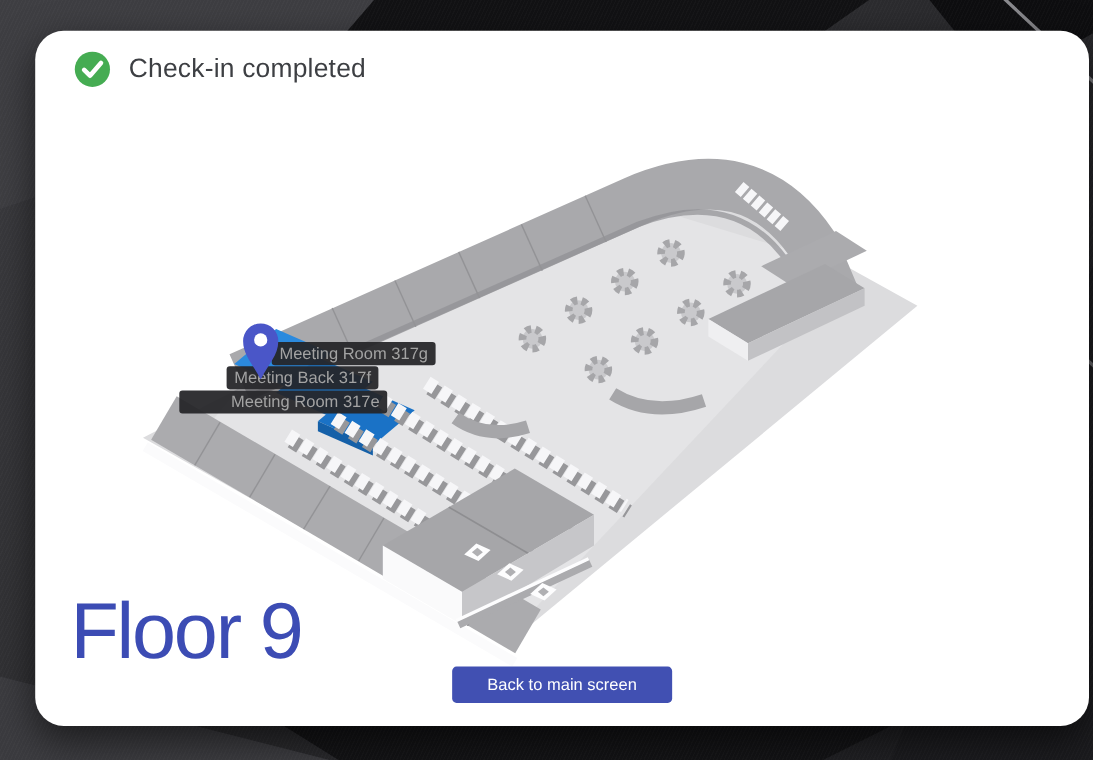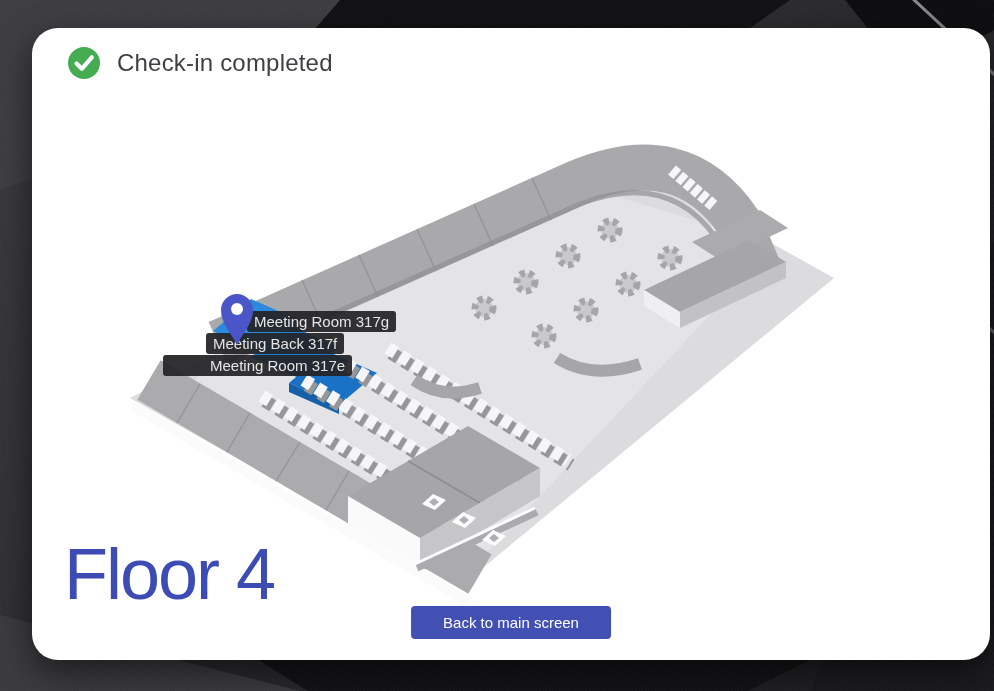--- a/index.html
+++ b/index.html
@@ -26,21 +26,21 @@
 
   
   .card { position:absolute; left:20px; top:28px; width:958px; height:632px;
     background:#ffffff; border-radius:26px; box-shadow:0 12px 34px rgba(0,0,0,.55); overflow:hidden;margin-left:12px; }
 
   .header { position:absolute; left:35px; top:18px; display:flex; align-items:center; gap:16px; }
   .header h1 { font-size:24px; font-weight:400; color:#3d3f43; letter-spacing:.2px; }
 
   .map-svg { position:absolute; left:0; top:0; }
 
-  .room-label { position:absolute; background:rgba(37,37,40,.94); color:#e5e5e5;
+  .room-label { position:absolute; background:rgba(37,37,40,.94); color:#a3a3a3;
     font-size:15px; line-height:21px; padding:0 7px; border-radius:3px; white-space:nowrap; z-index:5; }
   .pin { position:absolute; left:183px; top:253px; z-index:6; }
 
   .floor-title { position:absolute; left:32px; top:510px; font-size:72px; line-height:1;
     letter-spacing:-2px; color:#3c4cb4; font-weight:400; z-index:4; }
 
   .back-btn { position:absolute; left:50%; transform:translateX(-50%); top:578px;
     background:#4150b2; color:#ffffff; border:none; border-radius:4px;
     font-family:inherit; font-size:15px; padding:8px 32px; cursor:pointer; z-index:7; }
 </style>
@@ -173,16 +173,16 @@
 
   <div class="room-label" style="left:215px; top:283px;">Meeting Room 317g</div>
   <div class="room-label" style="left:174px; top:305px;">Meeting Back 317f</div>
   <div class="room-label" style="left:131px; top:327px;padding-left:47px;">Meeting Room 317e</div>
 
   <svg class="pin" width="44" height="66" viewBox="0 0 44 66">
     <path d="M22,64 C15,50 6,42 6,29 A16,16 0 1 1 38,29 C38,42 29,50 22,64 Z" fill="#4a56c8"></path>
     <circle cx="22" cy="28" r="6" fill="#ffffff"></circle>
   </svg>
 
-  <div class="floor-title">Floor 4</div>
+  <div class="floor-title">Floor 9</div>
 
   <button class="back-btn">Back to main screen</button>
 </div>
 
 </body></html>

